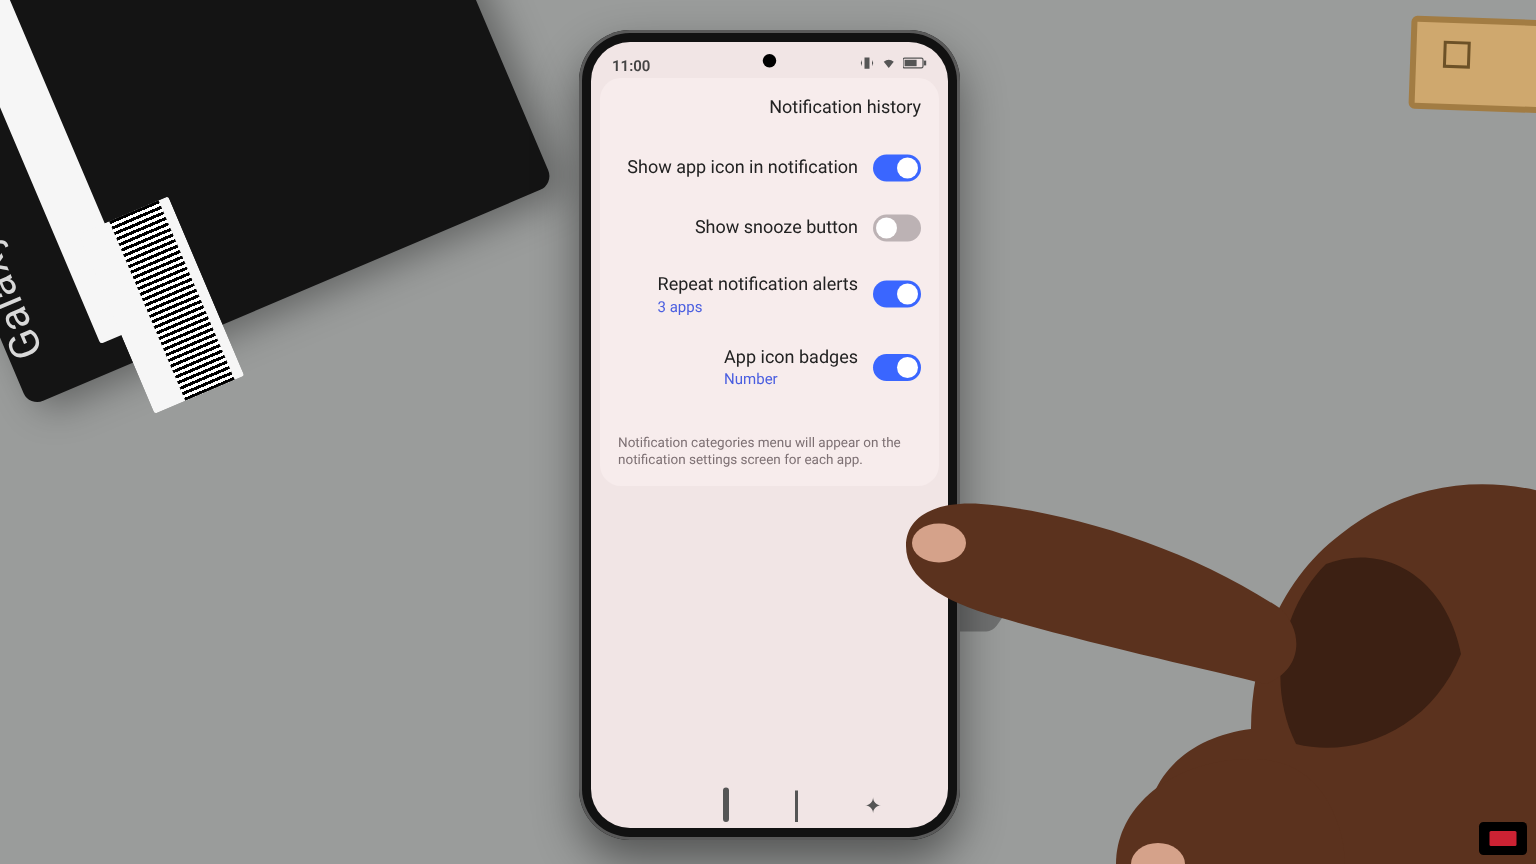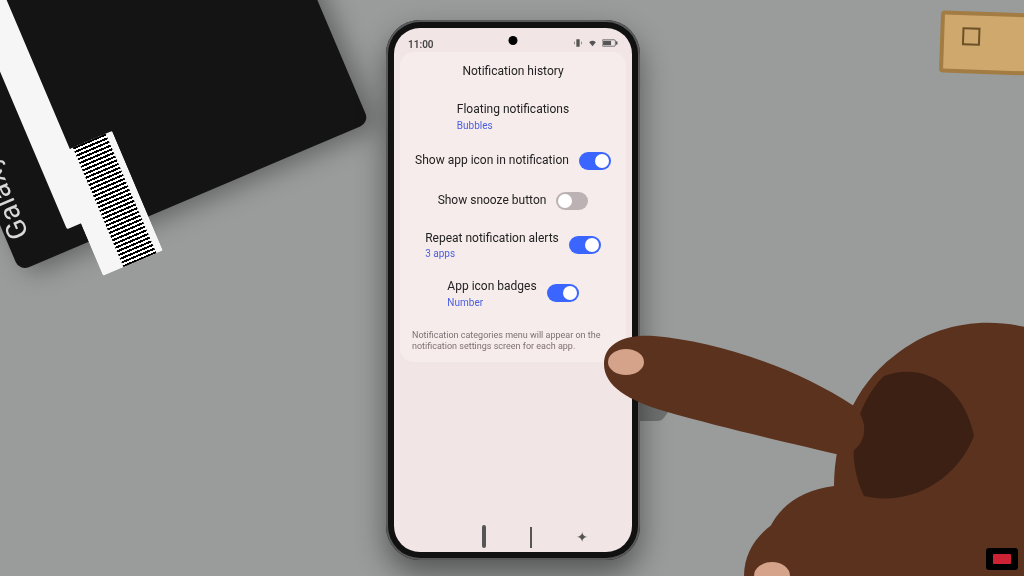--- a/index.html
+++ b/index.html
@@ -130,30 +130,30 @@
     background: #f7ecec;
     border-radius: 14px;
     margin: 0 4px 10px;
     overflow: hidden;
   }
   .card:last-child { margin-bottom: 0; }
 
   .row {
     display: flex;
     align-items: center;
-    justify-content: center;
+    justify-content: flex-end;
     padding: 10px 12px;
     min-height: 40px;
     gap: 10px;
   }
   .row + .row { border-top: none; }
   .row .labels { display:flex; flex-direction:column; }
   .row .primary { font-size: 12px; color:#222; line-height:1.3; }
   .row .secondary { font-size: 10px; color:#4a5ee0; margin-top:2px; }
-  .row .sub-desc { font-size: 9px; color:#7d7073; margin-top:2px; line-height: 1.25; }
+  .row .sub-desc { font-size: 9px; color:#7d7073; margin-top:12px; line-height: 1.25; }
 
   .toggle {
     width: 32px; height: 18px; border-radius: 999px;
     position: relative; flex-shrink:0;
   }
   .toggle::after {
     content:""; position:absolute; top:2px; width:14px; height:14px;
     background:#fff; border-radius:50%;
   }
   .toggle.on  { background:#3a66ff; }
@@ -239,26 +239,20 @@
     <div class="content">
       <div class="card">
 
         <div class="row">
           <div class="labels">
               <span class="primary">Notification history</span>
             </div>
         </div>
 
 
-        <div class="row">
-          <div class="labels">
-            <span class="primary">Floating notifications</span>
-            <span class="secondary">Bubbles</span>
-          </div>
-        </div>
 
         <div class="row">
           <div class="labels">
               <span class="primary">Show app icon in notification</span>
             </div>
           <span class="toggle on"></span>
         </div>
 
 
         <div class="row">

